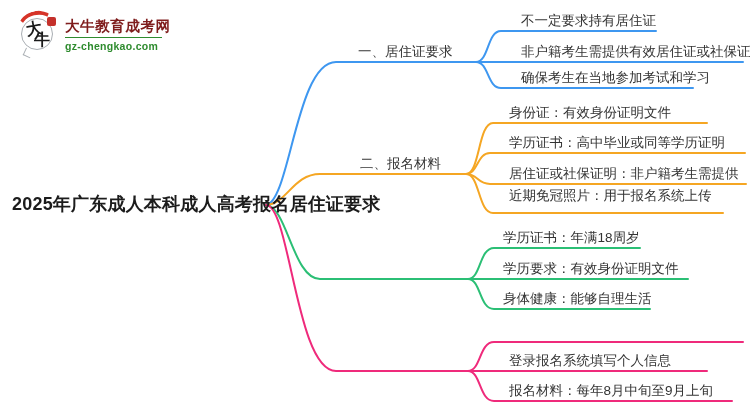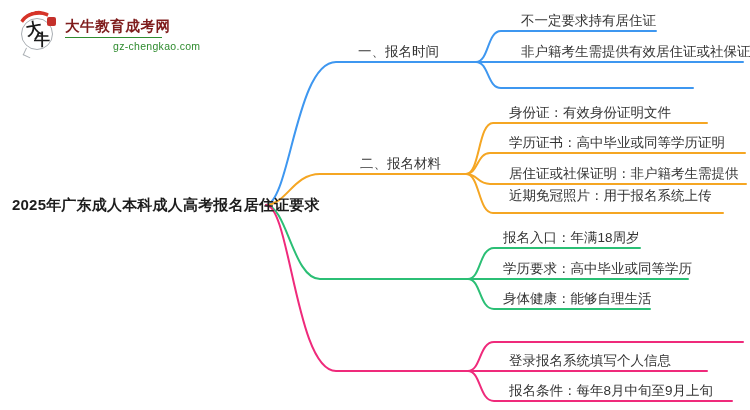--- a/index.html
+++ b/index.html
@@ -2,21 +2,21 @@
 <html><head>
 <meta charset="utf-8">
 <style>
   html,body{margin:0;padding:0;background:#fff;}
   .stage{position:relative;width:750px;height:410px;background:#ffffff;overflow:hidden;
          font-family:"Liberation Sans","DejaVu Sans",sans-serif;}
   svg.links{position:absolute;left:0;top:0;}
 
   
   .node{position:absolute;font-size:13.5px;line-height:16px;color:#333333;white-space:nowrap;text-align:center;}
-  .topic{position:absolute;left:12px;top:196px;font-size:15px;line-height:17px;
+  .topic{position:absolute;left:12px;top:196px;font-size:18px;line-height:17px;
          font-weight:bold;color:#1c1c1c;white-space:nowrap;letter-spacing:0.2px;}
 
   .t-b1l{left:358px;top:44px}
   .t-b1i1{left:521px;top:13px}
   .t-b1i2{left:521px;top:44px}
   .t-b1i3{left:521px;top:70px}
   .t-b2l{left:360px;top:156px}
   .t-b2i1{left:509px;top:105px}
   .t-b2i2{left:509px;top:135px}
   .t-b2i3{left:509px;top:166px}
@@ -39,21 +39,21 @@
             border-top:4px solid #d63429;border-radius:50%;transform:rotate(-14deg);box-sizing:border-box;}
   .logo-char{position:absolute;font-weight:bold;color:#1a1a1a;font-size:16px;line-height:16px;}
   .logo-char.c1{left:6px;top:8px;transform:rotate(-10deg);}
   .logo-char.c2{left:14px;top:19px;}
   .logo-seal{position:absolute;right:2px;top:4px;width:9px;height:9px;background:#c4302b;border-radius:2px;}
   .logo-tail{position:absolute;left:4px;bottom:4px;width:7px;height:7px;background:#fff;
              border-left:1.5px solid #a9aeb3;border-bottom:1.5px solid #a9aeb3;transform:rotate(25deg);}
   .logo-text{padding-top:6px;}
   .logo-title{font-size:14.5px;font-weight:bold;color:#7f1d1d;letter-spacing:0.6px;line-height:15px;}
   .logo-divider{height:1.5px;background:#2e8b2e;margin:2.5px 0 2.5px;width:97px;}
-  .logo-domain{font-size:10.5px;font-weight:normal;color:#2e8b2e;letter-spacing:0.3px;line-height:11px;margin-left:48px;}
+  .logo-domain{font-size:10.5px;font-weight:bold;color:#2e8b2e;letter-spacing:0.3px;line-height:11px;}
 </style>
 </head>
 <body>
 
 <div class="stage">
 
   <svg class="links" width="750" height="410" viewBox="0 0 750 410">
     <g fill="none" stroke-width="2" stroke-linecap="round" stroke-linejoin="round">
 
       <path d="M266 205 C290 202 296 62 336 62 L476 62" stroke="#3E97F0"></path>
@@ -90,30 +90,31 @@
     </div>
     <div class="logo-text">
       <div class="logo-title">大牛教育成考网</div>
       <div class="logo-divider"></div>
       <div class="logo-domain">gz-chengkao.com</div>
     </div>
   </div>
 
   <div class="topic">2025年广东成人本科成人高考报名居住证要求</div>
 
-  <div class="node t-b1l">一、报名时间</div>
+  <div class="node t-b1l">一、居住证要求</div>
   <div class="node t-b1i1">不一定要求持有居住证</div>
   <div class="node t-b1i2">非户籍考生需提供有效居住证或社保证明</div>
+  <div class="node t-b1i3">确保考生在当地参加考试和学习</div>
 
   <div class="node t-b2l">二、报名材料</div>
   <div class="node t-b2i2">学历证书：高中毕业或同等学历证明</div>
   <div class="node t-b2i1">身份证：有效身份证明文件</div>
   <div class="node t-b2i3">居住证或社保证明：非户籍考生需提供</div>
   <div class="node t-b2i4">近期免冠照片：用于报名系统上传</div>
 
-  <div class="node t-b3i1">报名入口：年满18周岁</div>
-  <div class="node t-b3i2">学历要求：高中毕业或同等学历</div>
+  <div class="node t-b3i1">学历证书：年满18周岁</div>
+  <div class="node t-b3i2">学历要求：有效身份证明文件</div>
   <div class="node t-b3i3">身体健康：能够自理生活</div>
 
   <div class="node t-b4i2">登录报名系统填写个人信息</div>
-  <div class="node t-b4i3">报名条件：每年8月中旬至9月上旬</div>
+  <div class="node t-b4i3">报名材料：每年8月中旬至9月上旬</div>
 
 </div>
 
 </body></html>

